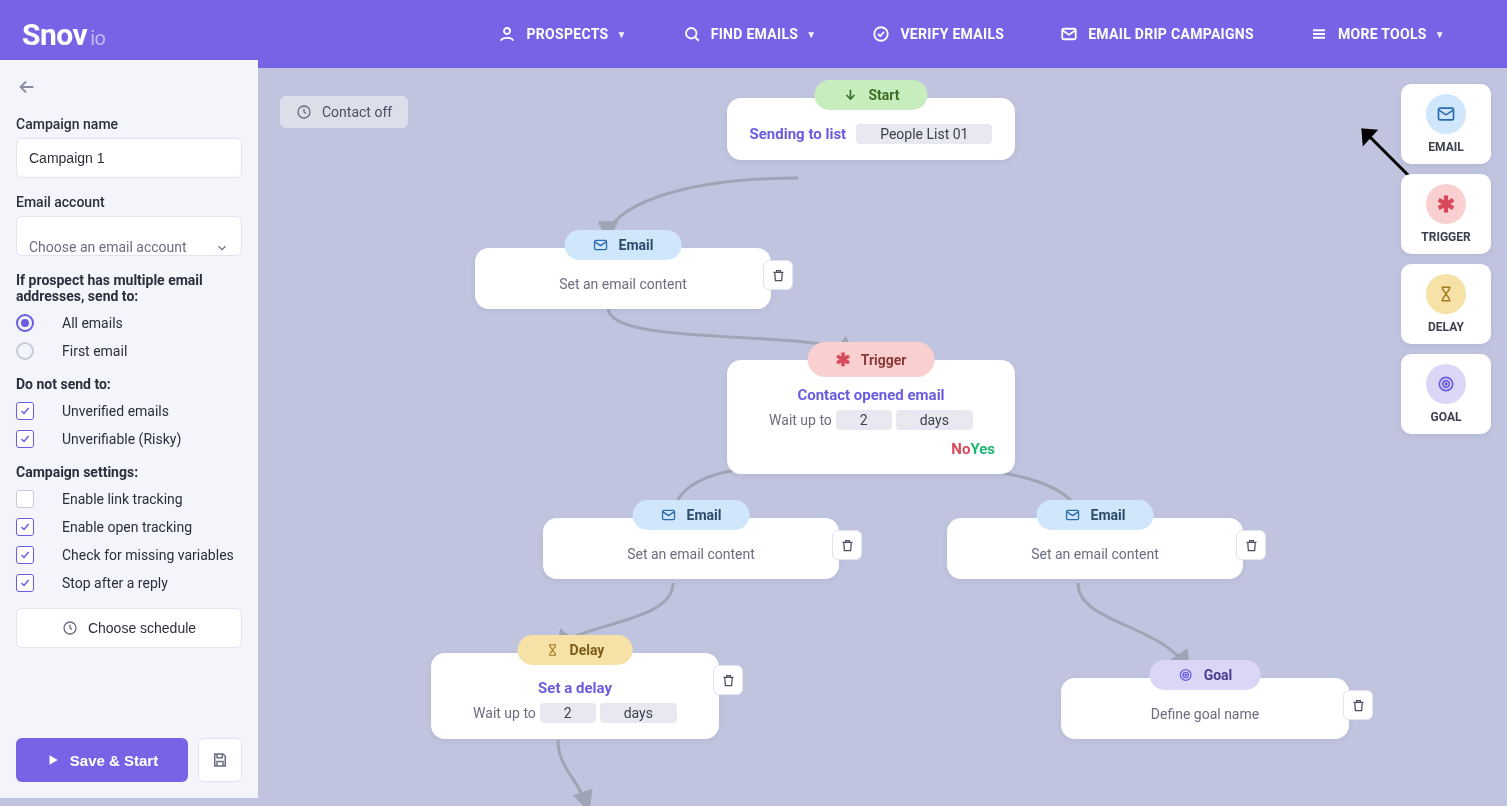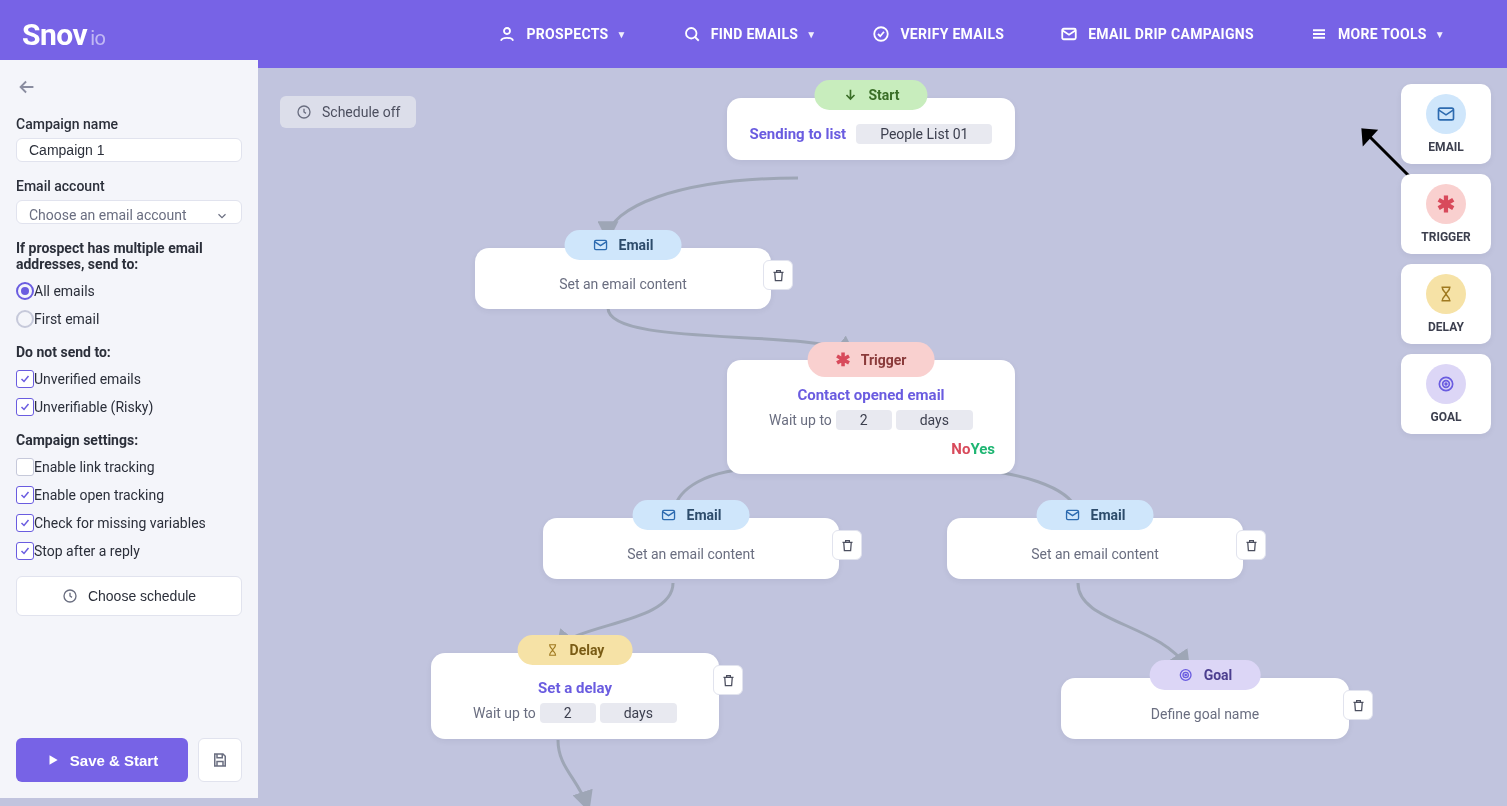--- a/index.html
+++ b/index.html
@@ -11,25 +11,25 @@
   .logo .io { color: #fff; opacity: .55; font-weight: 400; font-size: 20px; padding-left: 3px; }
   .nav-items { display: flex; gap: 56px; margin-left: auto; margin-right: 40px; }
   .nav-item { display: flex; align-items: center; gap: 10px; font-size: 14px; font-weight: 700; letter-spacing: .3px; cursor: pointer; }
   .nav-item svg, .nav-item .glyph { flex-shrink: 0; }
   .caret { font-size: 10px; opacity: .9; margin-left: -2px; }
 
   
   .sidebar { position: absolute; top: 60px; left: 0; width: 258px; height: calc(100% - 68px); background: #f4f5fa; padding: 16px; overflow-y: auto; }
   .back-arrow { width: 22px; height: 22px; color: #8a8da0; cursor: pointer; margin-bottom: 14px; }
   .sb-label { font-size: 14px; color: #2b2f3a; font-weight: 500; margin-bottom: 6px; }
-  .sb-input, .sb-select { width: 100%; height: 24px; border: 1px solid #e1e3ee; border-radius: 6px; padding: 0 12px; font-size: 14px; background: #fff; color: #2b2f3a; }
+  .sb-input, .sb-select { width: 100%; height: 40px; border: 1px solid #e1e3ee; border-radius: 6px; padding: 0 12px; font-size: 14px; background: #fff; color: #2b2f3a; }
   .sb-select { display: flex; align-items: flex-end; justify-content: space-between; color: #6a6e80; cursor: pointer; }
   .sb-group { margin-bottom: 16px; }
   .sb-heading { font-size: 14px; font-weight: 700; color: #2b2f3a; margin-bottom: 10px; }
-  .radio-row, .check-row { display: flex; align-items: center; gap: 0; font-size: 14px; color: #2b2f3a; margin-bottom: 10px; cursor: pointer; }
+  .radio-row, .check-row { display: flex; align-items: center; gap: 28px; font-size: 14px; color: #2b2f3a; margin-bottom: 10px; cursor: pointer; }
   .radio { width: 18px; height: 18px; border-radius: 50%; border: 2px solid #c6c9da; display: inline-flex; align-items: center; justify-content: center; }
   .radio.on { border-color: #6a5ce0; }
   .radio.on::after { content: ''; width: 8px; height: 8px; border-radius: 50%; background: #6a5ce0; }
   .check { width: 18px; height: 18px; border-radius: 3px; border: 1px solid #c6c9da; background: #fff; display: inline-flex; align-items: center; justify-content: center; }
   .check.on { border-color: #6a5ce0; }
   .check.on svg { stroke: #6a5ce0; }
   .btn-schedule { width: 100%; height: 40px; border: 1px solid #e1e3ee; border-radius: 6px; background: #fff; display: flex; align-items: center; justify-content: center; gap: 10px; font-size: 14px; color: #2b2f3a; cursor: pointer; margin-top: 6px; }
   .footer-btns { position: absolute; bottom: 16px; left: 16px; right: 16px; display: flex; gap: 10px; }
   .btn-primary { flex: 1; height: 44px; background: #7763e6; color: #fff; border: none; border-radius: 6px; font-size: 15px; font-weight: 600; display: flex; align-items: center; justify-content: center; gap: 10px; cursor: pointer; }
   .btn-icon { width: 44px; height: 44px; border: 1px solid #e1e3ee; border-radius: 6px; background: #fff; display: flex; align-items: center; justify-content: center; cursor: pointer; color: #6a6e80; }
@@ -224,21 +224,21 @@
   </div>
 </div>
 
 <div class="canvas">
 
   <div class="schedule-off">
     <svg width="16" height="16" viewBox="0 0 24 24" fill="none" stroke="#6a6e80" stroke-width="2">
         <circle cx="12" cy="12" r="9"></circle>
         <path d="M12 7v5l3 2"></path>
       </svg>
-    <span>Schedule off</span>
+    <span>Contact off</span>
   </div>
 
   <svg class="connectors">
     <defs>
       <marker id="arr" viewBox="0 0 10 10" refX="8" refY="5" markerWidth="7" markerHeight="7" orient="auto">
         <path d="M0 0L10 5L0 10z" fill="#9ea6b6"></path>
       </marker>
     </defs>
     <g stroke="#9ea6b6" stroke-width="3" fill="none" marker-end="url(#arr)">
 

